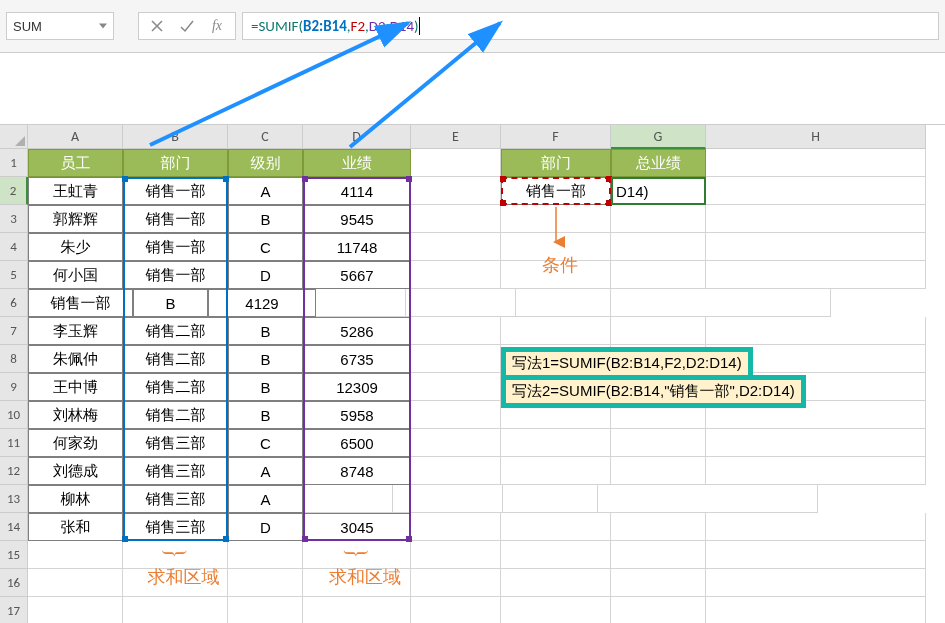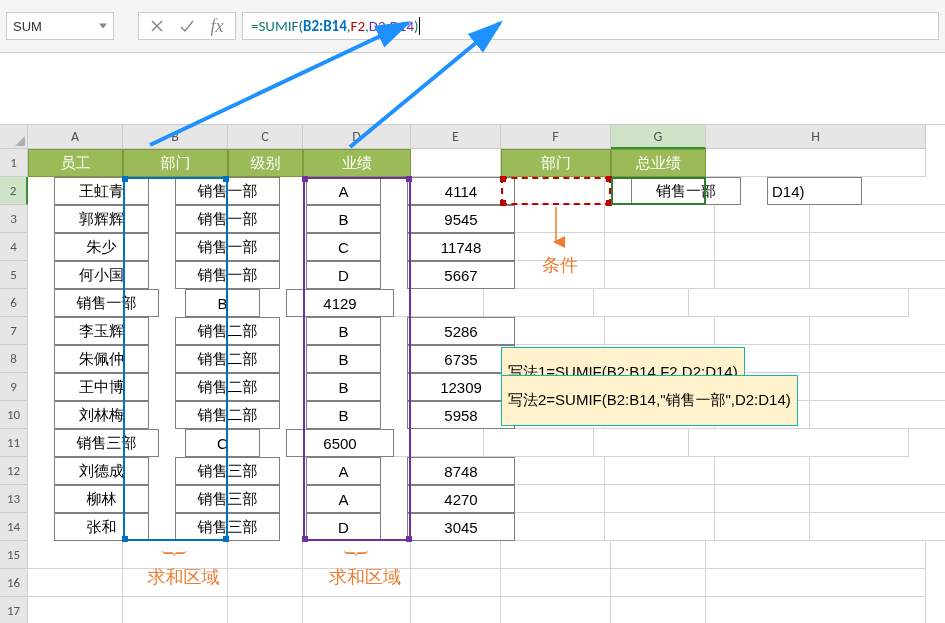--- a/index.html
+++ b/index.html
@@ -3,21 +3,21 @@
 <meta charset="utf-8">
 <style>
   * { box-sizing: border-box; margin: 0; padding: 0; }
   body { font-family: "Microsoft YaHei", Arial, sans-serif; font-size: 14px; background: #fff; width: 945px; height: 623px; position: relative; overflow: hidden; }
   
   
   .formula-bar { height: 48px; border-bottom: 1px solid #ccc; display: flex; align-items: center; background: #f5f5f5; padding: 26px 6px; gap: 4px; }
   .name-box { width: 108px; height: 28px; background: #fff; border: 1px solid #ccc; display: flex; align-items: center; padding: 0 6px; font-size: 13px; color: #333; position: relative; }
   .name-box::after { content: ""; position: absolute; right: 6px; top: 50%; transform: translateY(-50%); width: 0; height: 0; border-left: 4px solid transparent; border-right: 4px solid transparent; border-top: 5px solid #888; }
   .fx-section { display: flex; align-items: center; gap: 2px; height: 28px; background: #fff; border: 1px solid #ccc; padding: 0 4px; margin-left: 20px; }
-  .fx-btn { width: 28px; height: 24px; display: flex; align-items: center; justify-content: center; color: #888; font-style: italic; font-size: 18px; border: none; background: transparent; cursor: pointer; }
+  .fx-btn { width: 28px; height: 24px; display: flex; align-items: center; justify-content: center; color: #888; font-style: italic; font-size: 14px; border: none; background: transparent; cursor: pointer; }
   .fx-btn svg { width: 16px; height: 16px; }
   .formula-input { flex: 1; height: 28px; background: #fff; border: 1px solid #ccc; padding: 0 8px; display: flex; align-items: center; font-size: 15px; font-family: Calibri, Arial, sans-serif; margin-left: 2px; }
   .formula-token { white-space: pre; }
   .tok-black { color: #0f766e; }
   .tok-blue { color: #0070c0; font-weight: bold; }
   .tok-red { color: #c00000; }
   .tok-purple { color: #7030a0; }
   .cursor-line { display: inline-block; width: 1px; height: 18px; background: #000; vertical-align: middle; }
 
   .blank-area { height: 72px; background: #fff; border-bottom: 1px solid #ccc; }
@@ -29,42 +29,42 @@
   .col-headers { position: absolute; left: 28px; top: 0; height: 24px; display: flex; }
   .col-header { height: 24px; background: #e6e6e6; border-right: 1px solid #ccc; border-bottom: 1px solid #ccc; color: #555; font-size: 14px; font-family: Calibri, Arial, sans-serif; display: flex; align-items: center; justify-content: center; }
   .col-header.sel { background: #cfe3c7; border-bottom: 2px solid #3a8f3a; }
   .row-headers { position: absolute; left: 0; top: 24px; width: 28px; }
   .row-header { width: 28px; height: 28px; background: #e6e6e6; border-right: 1px solid #ccc; border-bottom: 1px solid #ccc; color: #555; font-size: 13px; font-family: Calibri, Arial, sans-serif; display: flex; align-items: center; justify-content: center; }
   .row-header.sel { background: #cfe3c7; border-right: 2px solid #3a8f3a; }
   .cells { position: absolute; left: 28px; top: 24px; }
   .row { display: flex; height: 28px; }
   .cell { height: 28px; border-right: 1px solid #d4d4d4; border-bottom: 1px solid #d4d4d4; display: flex; align-items: center; justify-content: center; font-size: 15px; background: #fff; overflow: visible; position: relative; }
   .cell.hdr { background: #9bbb59; color: #fff; font-weight: normal; border: 1px solid #7f9a3a; }
-  .cell.tbl { border: 1px solid #7f7f7f; margin-left: 26px; }
+  .cell.tbl { border: 1px solid #7f7f7f; }
   .cell.left { justify-content: flex-start; padding-left: 4px; }
   .c-A { width: 95px; } .c-B { width: 105px; } .c-C { width: 75px; } .c-D { width: 108px; }
   .c-E { width: 90px; } .c-F { width: 110px; } .c-G { width: 95px; } .c-H { width: 220px; }
 
   
   .range-blue { position: absolute; border: 2px solid #0070c0; pointer-events: none; }
   .range-blue .handle { position: absolute; width: 6px; height: 6px; background: #0070c0; }
   .range-purple { position: absolute; border: 2px solid #7030a0; pointer-events: none; }
   .range-purple .handle { position: absolute; width: 6px; height: 6px; background: #7030a0; }
   .range-red { position: absolute; border: 2px dashed #c00000; pointer-events: none; }
   .range-red .handle { position: absolute; width: 6px; height: 6px; background: #c00000; }
   .range-green { position: absolute; border: 2px solid #2e7d32; pointer-events: none; }
   .handle.tl { top: -3px; left: -3px; } .handle.tr { top: -3px; right: -3px; }
   .handle.bl { bottom: -3px; left: -3px; } .handle.br { bottom: -3px; right: -3px; }
 
   
   .arrow-blue { position: absolute; pointer-events: none; }
   .curly { position: absolute; color: #ed7d31; font-size: 28px; text-align: center; pointer-events: none; }
   .annot { position: absolute; color: #ed7d31; font-size: 18px; font-family: "SimSun", serif; pointer-events: none; }
   .arrow-orange { position: absolute; pointer-events: none; }
-  .formula-note { position: absolute; background: #fff2cc; border: 1px solid #14b8a6; font-size: 15px; padding: 15px 6px; font-family: Arial, sans-serif; white-space: nowrap; }
+  .formula-note { position: absolute; background: #fff2cc; border: 5px solid #14b8a6; font-size: 15px; padding: 2px 6px; font-family: Arial, sans-serif; white-space: nowrap; }
 </style>
 </head>
 <body>
 
 <div class="formula-bar">
   <div class="name-box">SUM</div>
   <div class="fx-section">
     <button class="fx-btn">
       <svg viewBox="0 0 16 16">
           <path d="M3 3 L13 13 M13 3 L3 13" stroke="#888" stroke-width="1.5" fill="none"></path>
@@ -216,20 +216,21 @@
         <div class="cell c-A tbl">刘林梅</div>
         <div class="cell c-B tbl">销售二部</div>
         <div class="cell c-C tbl">B</div>
         <div class="cell c-D tbl">5958</div>
         <div class="cell c-E"></div>
         <div class="cell c-F"></div>
         <div class="cell c-G"></div>
         <div class="cell c-H"></div>
       </div>
       <div class="row">
+        <div class="cell c-A tbl">何家劲</div>
         <div class="cell c-B tbl">销售三部</div>
         <div class="cell c-C tbl">C</div>
         <div class="cell c-D tbl">6500</div>
         <div class="cell c-E"></div>
         <div class="cell c-F"></div>
         <div class="cell c-G"></div>
         <div class="cell c-H"></div>
       </div>
       <div class="row">
         <div class="cell c-A tbl">刘德成</div>
@@ -238,21 +239,20 @@
         <div class="cell c-D tbl">8748</div>
         <div class="cell c-E"></div>
         <div class="cell c-F"></div>
         <div class="cell c-G"></div>
         <div class="cell c-H"></div>
       </div>
       <div class="row">
         <div class="cell c-A tbl">柳林</div>
         <div class="cell c-B tbl">销售三部</div>
         <div class="cell c-C tbl">A</div>
-        <div class="cell c-D tbl">4270</div>
         <div class="cell c-E"></div>
         <div class="cell c-F"></div>
         <div class="cell c-G"></div>
         <div class="cell c-H"></div>
       </div>
       <div class="row">
         <div class="cell c-A tbl">张和</div>
         <div class="cell c-B tbl">销售三部</div>
         <div class="cell c-C tbl">D</div>
         <div class="cell c-D tbl">3045</div>

